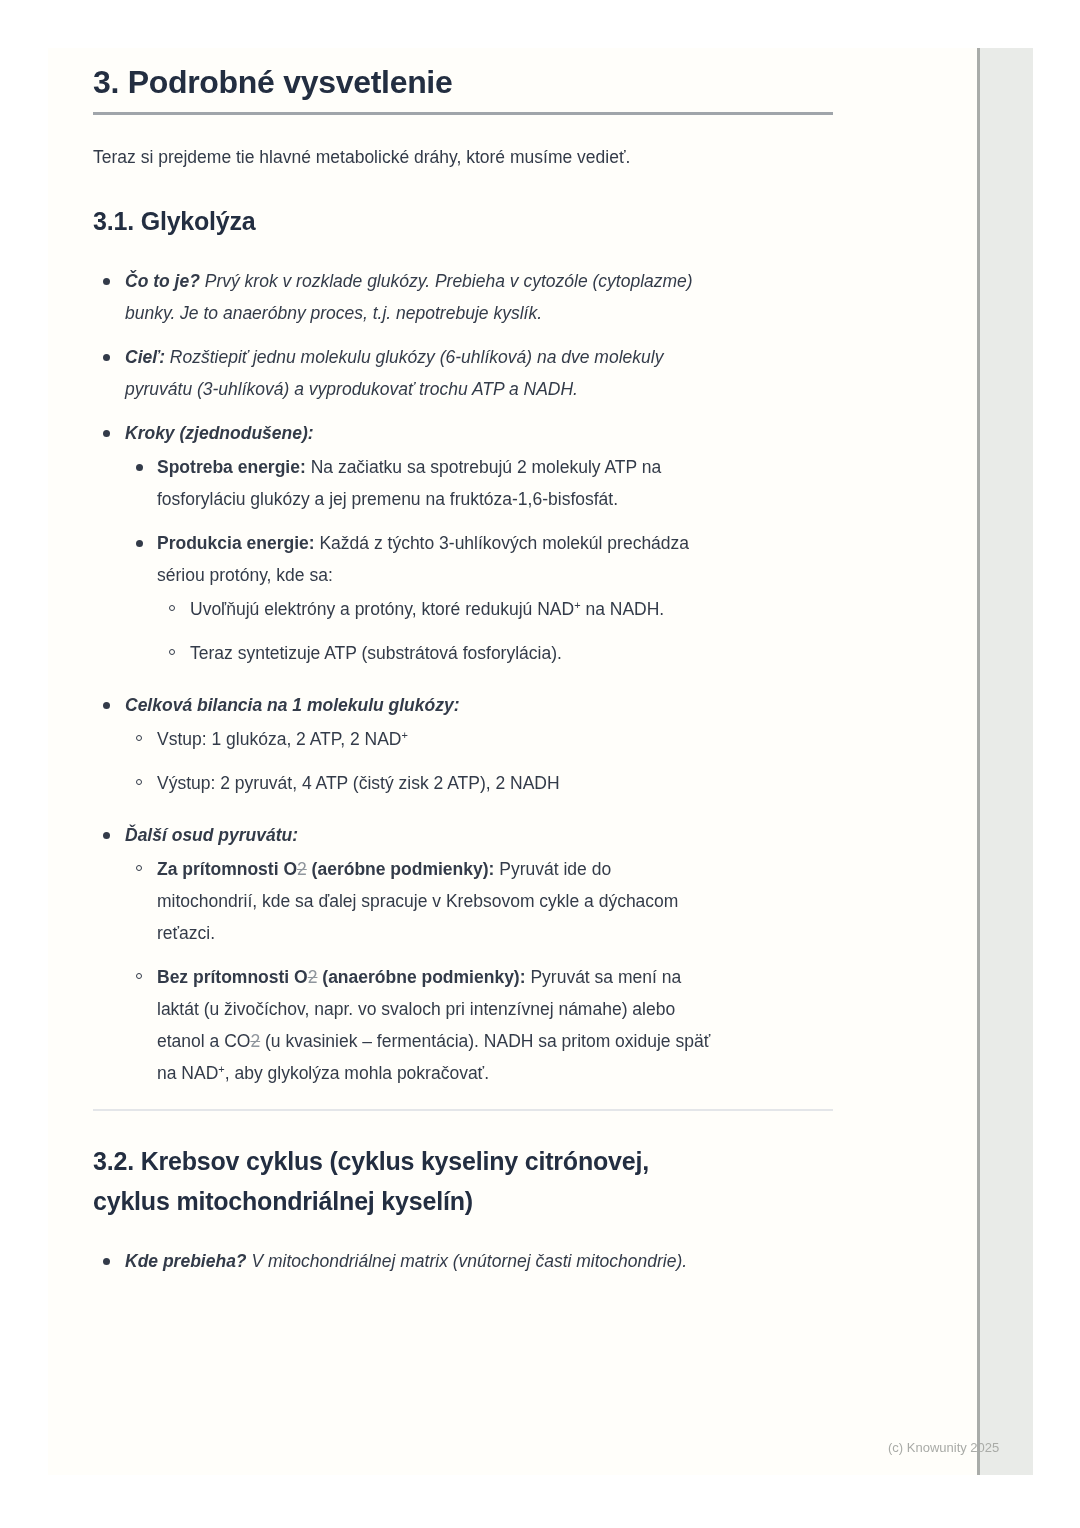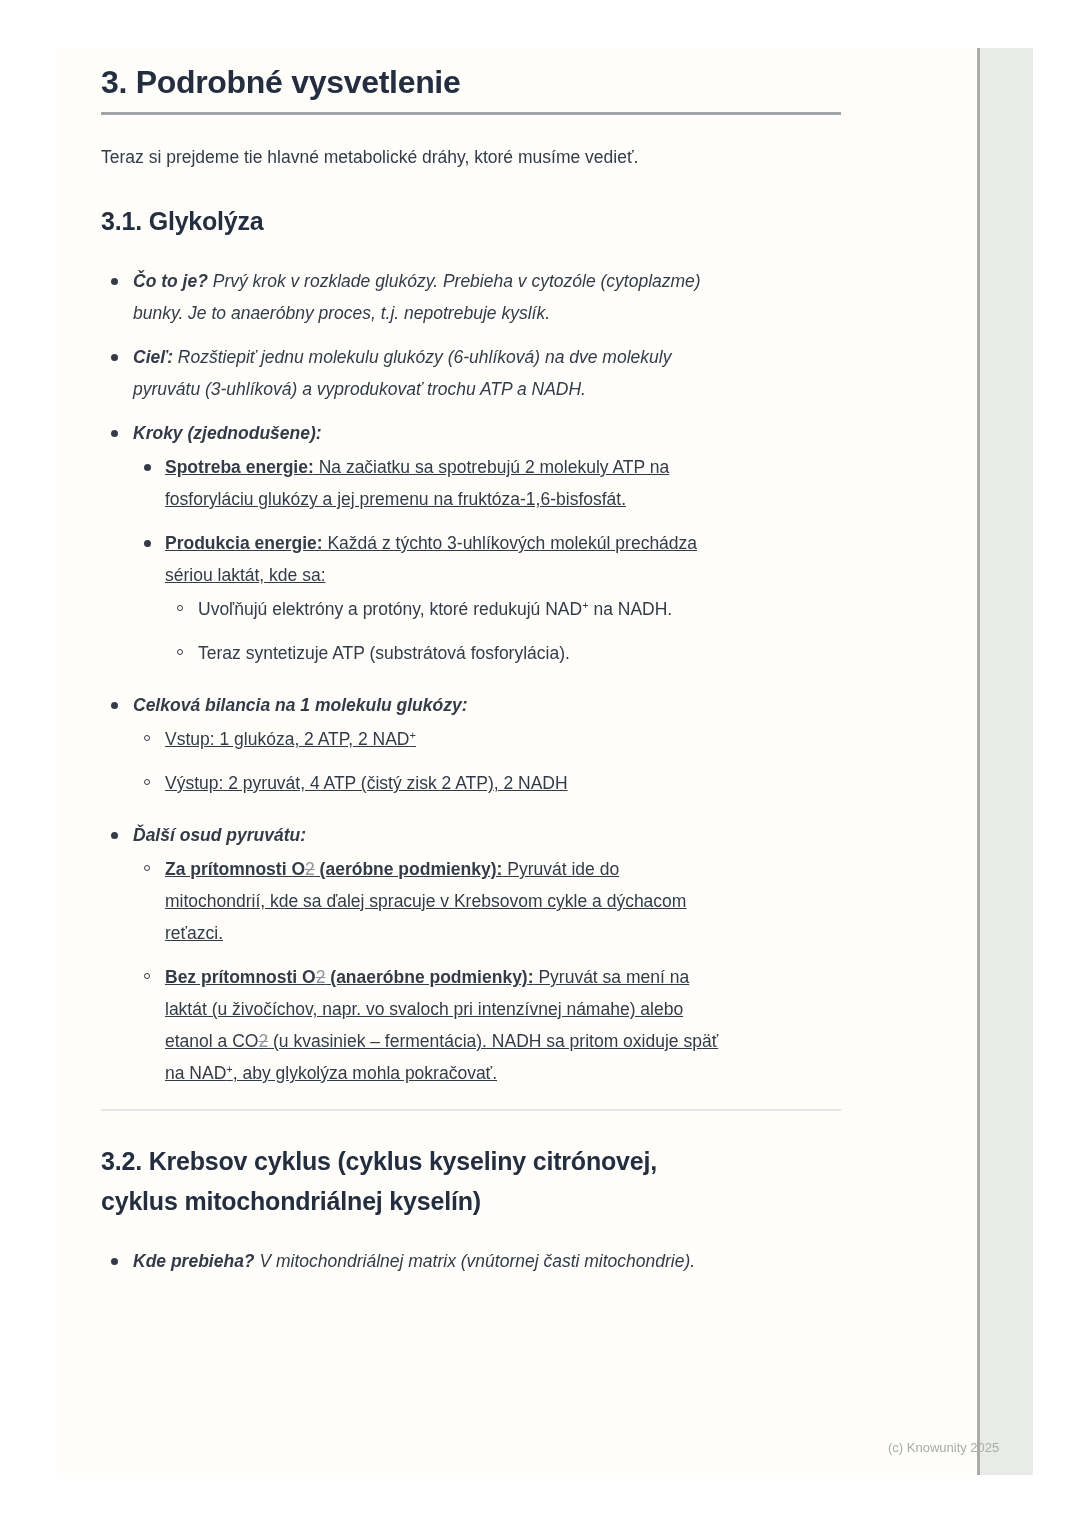--- a/index.html
+++ b/index.html
@@ -15,21 +15,21 @@
   }
   *{box-sizing:border-box;}
   html,body{margin:0;padding:0;}
   body{
     width:1080px;height:1528px;background:#ffffff;
     font-family:"Liberation Sans","DejaVu Sans",sans-serif;
     color:var(--body-color);
   }
   .viewport{position:relative;width:1080px;height:1528px;overflow:hidden;background:#ffffff;}
   .page{
-    position:absolute;left:56px;top:48px;width:929px;height:1427px;
+    position:absolute;left:48px;top:48px;width:929px;height:1427px;
     background:var(--page-bg);overflow:hidden;
   }
   .side-strip{
     position:absolute;left:977px;top:48px;width:56px;height:1427px;
     background:var(--strip-bg);
     border-left:3px solid var(--strip-edge);
   }
   .content{position:absolute;left:45px;top:0;width:740px;}
   .h1{
     margin:14px 0 0 0;font-size:32px;font-weight:700;line-height:40px;
@@ -37,21 +37,21 @@
   }
   .rule{height:3px;background:var(--rule-color);margin:10px 0 26px 0;}
   .p{font-size:17.5px;line-height:32px;margin:0 0 28px 0;}
   .h2{
     font-size:25px;font-weight:700;line-height:40px;margin:0 0 24px 0;
     color:var(--heading-color);letter-spacing:-0.2px;
   }
   .divider{height:2px;background:var(--divider-color);margin:10px 0 30px 0;}
   .li{position:relative;font-size:17.5px;line-height:32px;margin:0 0 12px 0;}
   .li.l1{padding-left:32px;font-style:italic;}
-  .li.l2{padding-left:64px;text-decoration:underline;}
+  .li.l2{padding-left:64px;}
   .li.l3{padding-left:97px;}
   .li.l1 > .marker{left:10px;}
   .li.l2 > .marker{left:43px;}
   .li.l3 > .marker{left:76px;}
   .li.tight{margin-bottom:2px;}
   .li.end{margin-bottom:20px;}
   .marker{position:absolute;top:12.5px;width:7px;height:7px;border-radius:50%;}
   .marker.disc{background:var(--body-color);}
   .marker.circle{background:transparent;border:1.6px solid var(--body-color);width:6px;height:6px;top:12px;}
   .b{font-weight:700;}
@@ -69,21 +69,21 @@
   <div class="page">
     <div class="content" id="doc-content">
         <div class="h1"><span>3. Podrobné vysvetlenie</span></div>
         <div class="rule"></div>
         <div class="p"><span>Teraz si prejdeme tie hlavné metabolické dráhy, ktoré musíme vedieť.</span></div>
         <div class="h2"><span>3.1. Glykolýza</span></div>
         <div class="li l1"><span class="marker disc"></span><span class="li-body"><span class="b">Čo to je?</span><span> Prvý krok v rozklade glukózy. Prebieha v cytozóle (cytoplazme)</span><br><span>bunky. Je to anaeróbny proces, t.j. nepotrebuje kyslík.</span></span></div>
         <div class="li l1"><span class="marker disc"></span><span class="li-body"><span class="b">Cieľ:</span><span> Rozštiepiť jednu molekulu glukózy (6-uhlíková) na dve molekuly</span><br><span>pyruvátu (3-uhlíková) a vyprodukovať trochu ATP a NADH.</span></span></div>
         <div class="li l1 tight"><span class="marker disc"></span><span class="li-body"><span class="b">Kroky (zjednodušene):</span></span></div>
         <div class="li l2"><span class="marker disc"></span><span class="li-body"><span class="b">Spotreba energie:</span><span> Na začiatku sa spotrebujú 2 molekuly ATP na</span><br><span>fosforyláciu glukózy a jej premenu na fruktóza-1,6-bisfosfát.</span></span></div>
-        <div class="li l2 tight"><span class="marker disc"></span><span class="li-body"><span class="b">Produkcia energie:</span><span> Každá z týchto 3-uhlíkových molekúl prechádza</span><br><span>sériou laktát, kde sa:</span></span></div>
+        <div class="li l2 tight"><span class="marker disc"></span><span class="li-body"><span class="b">Produkcia energie:</span><span> Každá z týchto 3-uhlíkových molekúl prechádza</span><br><span>sériou protóny, kde sa:</span></span></div>
         <div class="li l3"><span class="marker circle"></span><span class="li-body"><span>Uvoľňujú elektróny a protóny, ktoré redukujú NAD</span><span class="sup">+</span><span> na NADH.</span></span></div>
         <div class="li l3 end"><span class="marker circle"></span><span class="li-body"><span>Teraz syntetizuje ATP (substrátová fosforylácia).</span></span></div>
         <div class="li l1 tight"><span class="marker disc"></span><span class="li-body"><span class="b">Celková bilancia na 1 molekulu glukózy:</span></span></div>
         <div class="li l2"><span class="marker circle"></span><span class="li-body"><span>Vstup: 1 glukóza, 2 ATP, 2 NAD</span><span class="sup">+</span></span></div>
         <div class="li l2 end"><span class="marker circle"></span><span class="li-body"><span>Výstup: 2 pyruvát, 4 ATP (čistý zisk 2 ATP), 2 NADH</span></span></div>
         <div class="li l1 tight"><span class="marker disc"></span><span class="li-body"><span class="b">Ďalší osud pyruvátu:</span></span></div>
         <div class="li l2"><span class="marker circle"></span><span class="li-body"><span class="b">Za prítomnosti O</span><span class="strike">2</span><span class="b"> (aeróbne podmienky):</span><span> Pyruvát ide do</span><br><span>mitochondrií, kde sa ďalej spracuje v Krebsovom cykle a dýchacom</span><br><span>reťazci.</span></span></div>
         <div class="li l2 end"><span class="marker circle"></span><span class="li-body"><span class="b">Bez prítomnosti O</span><span class="strike">2</span><span class="b"> (anaeróbne podmienky):</span><span> Pyruvát sa mení na</span><br><span>laktát (u živočíchov, napr. vo svaloch pri intenzívnej námahe) alebo</span><br><span>etanol a CO</span><span class="strike">2</span><span> (u kvasiniek – fermentácia). NADH sa pritom oxiduje späť</span><br><span>na NAD</span><span class="sup">+</span><span>, aby glykolýza mohla pokračovať.</span></span></div>
         <div class="divider"></div>
         <div class="h2"><span>3.2. Krebsov cyklus (cyklus kyseliny citrónovej,</span><br><span>cyklus mitochondriálnej kyselín)</span></div>

